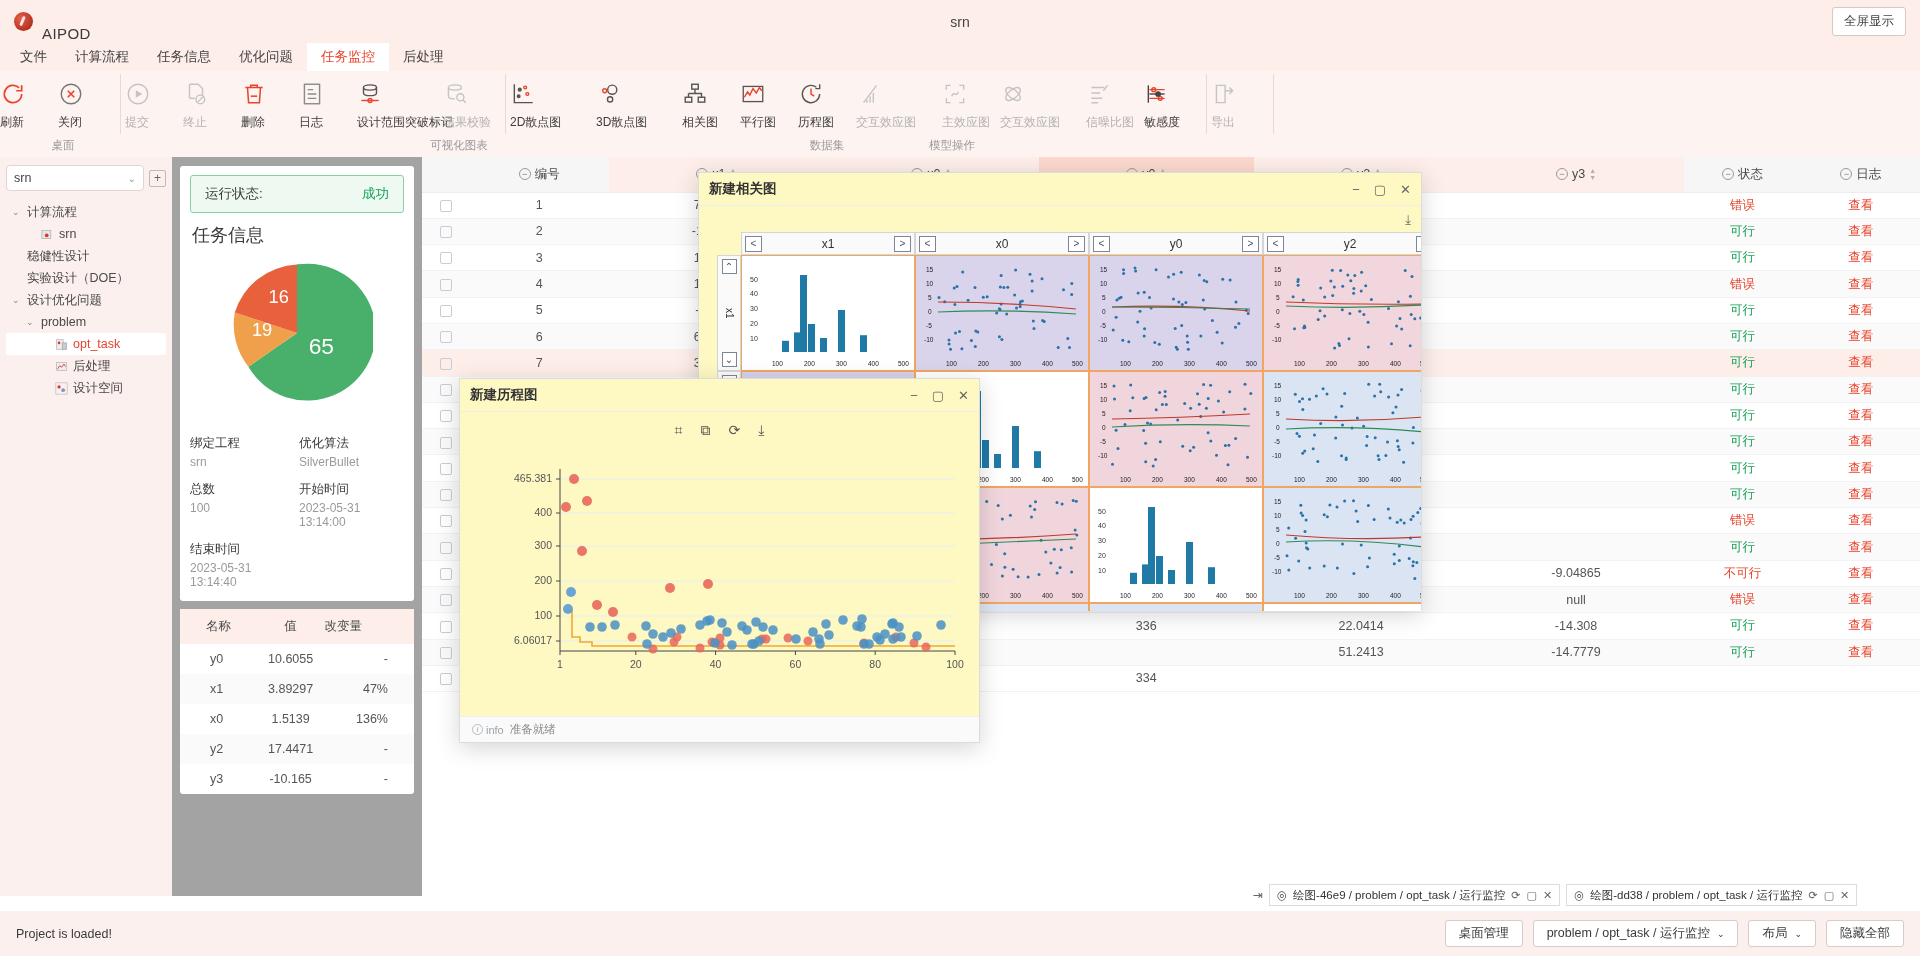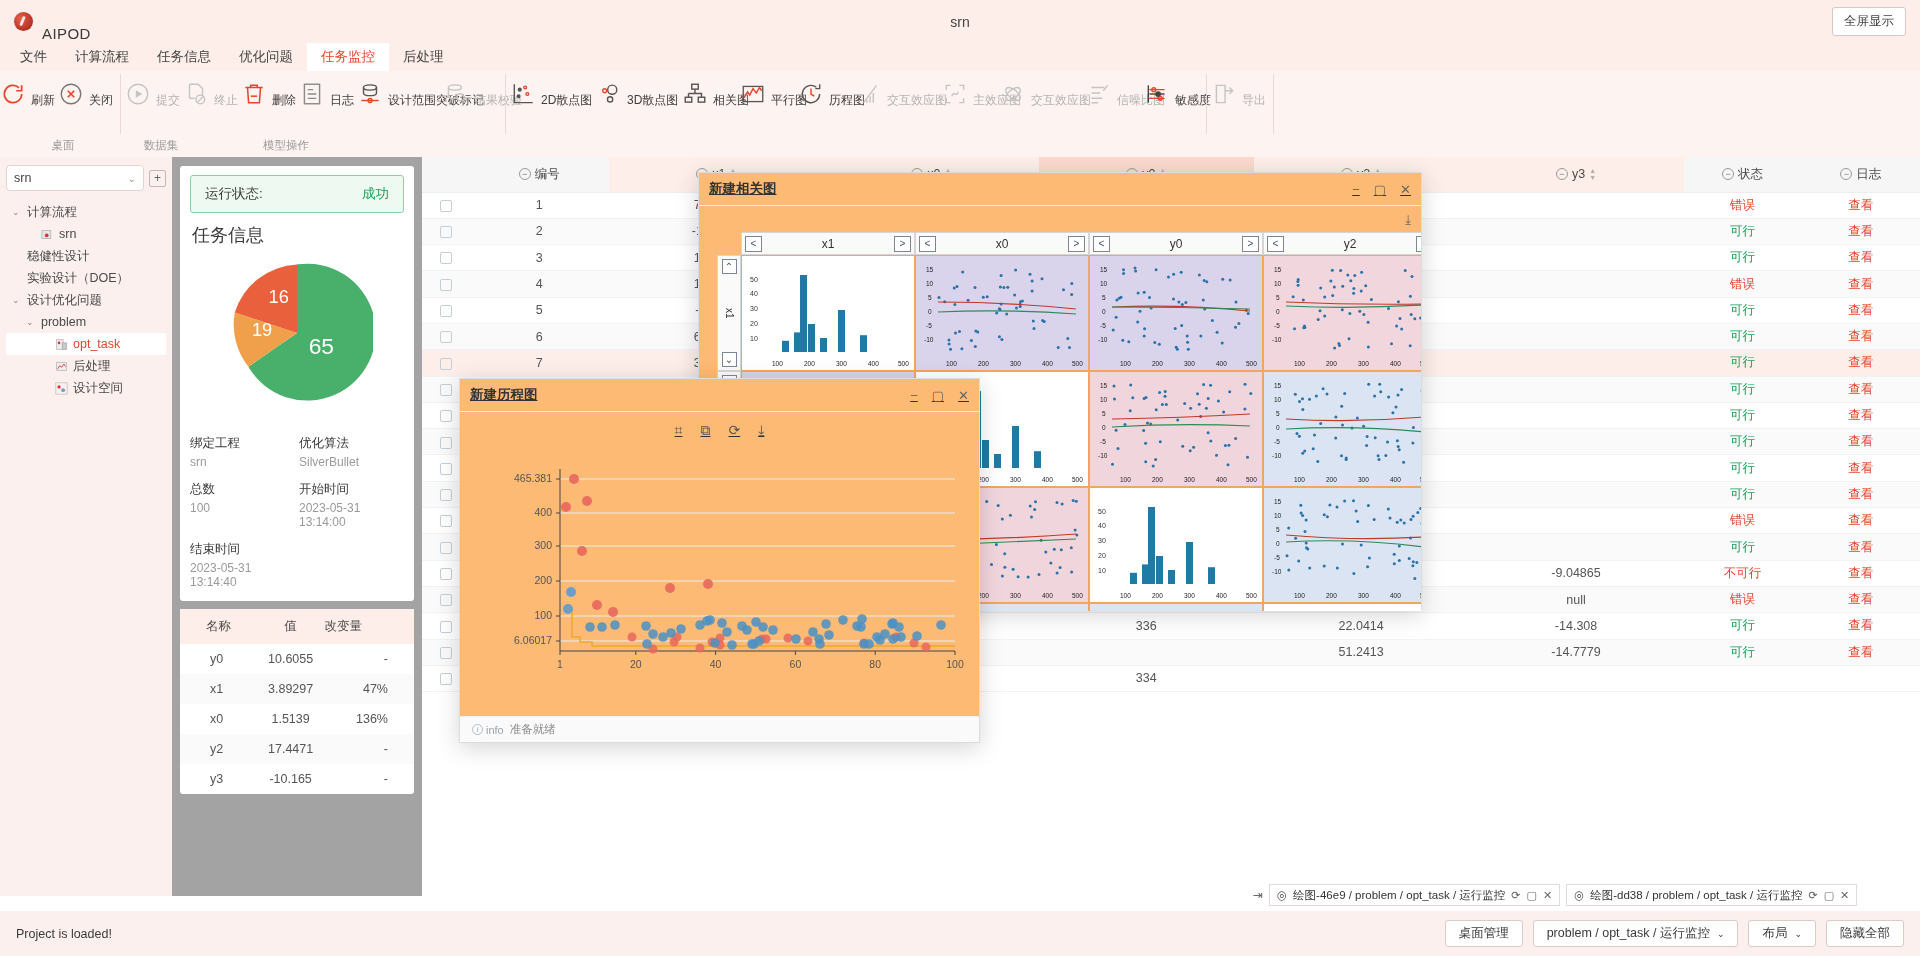--- a/index.html
+++ b/index.html
@@ -43,21 +43,21 @@
   .menu-item.active{background:#fff;color:#e8432c;}
 
   
   .ribbon{
     height:86px;background:#fdf3f0;display:flex;align-items:flex-start;
     position:relative;
   }
   .rib-group{display:flex;height:66px;align-items:flex-start;padding-top:2px;}
   .rib-sep{width:1px;background:#ecd9d4;height:60px;align-self:flex-start;margin:3px 4px 0 4px;}
   .rib-btn{
-    width:58px;display:flex;flex-direction:row;align-items:flex-end;gap:5px;
+    width:58px;display:flex;flex-direction:column;align-items:flex-start;gap:5px;
     padding-top:6px;cursor:pointer;
   }
   .rib-btn.wide{width:86px;}
   .rib-btn .glyph{height:30px;display:flex;align-items:center;justify-content:center;}
   .rib-btn .lbl{font-size:12px;color:#555;white-space:nowrap;}
   .rib-btn.dim .lbl{color:#b3b3b3;}
   .rib-btn.accent .lbl{color:#3d3d3d;}
   .rib-footer{
     position:absolute;bottom:0;left:0;right:0;height:19px;display:flex;font-size:11.5px;color:#9a9a9a;
   }
@@ -138,23 +138,22 @@
     cursor:pointer;vertical-align:middle;
   }
   td.num{text-align:center;}
   .badge-ok{color:#18a058;}
   .badge-err{color:#e8432c;}
   .badge-bad{color:#e8432c;}
   .link{color:#e8432c;cursor:pointer;}
 
   
   .fwin{
-    position:absolute;background:#fdba74;border:1px solid #dcdcdc;
+    position:absolute;background:#fef9c3;border:1px solid #dcdcdc;
     box-shadow:0 5px 22px rgba(0,0,0,.17);
-    text-decoration:underline;
   }
   .fwin-head{
     height:33px;display:flex;align-items:center;padding:0 10px;border-bottom:1px solid #ededed;
   }
   .fwin-title{font-size:13.5px;font-weight:bold;color:#333;}
   .fwin-ctrls{margin-left:auto;display:flex;gap:14px;align-items:center;color:#666;}
   .fwin-ctrls span{cursor:pointer;font-size:13px;line-height:1;}
 
   #corrwin{left:698px;top:172px;width:724px;height:438px;}
   #histwin{left:459px;top:378px;width:521px;height:365px;}
@@ -444,20 +443,21 @@
                 <path d="M13 9h7M17 6l3 3-3 3"></path>
               </svg>
             </div>
             <div class="lbl">导出</div>
           </div>
         </div>
         <div class="rib-sep"></div>
       </div>
     <div class="rib-footer" id="rib-footer">
         <span style="width: 126px;">桌面</span>
+        <span style="width: 666px;">可视化图表</span>
         <span style="width: 70px;">数据集</span>
         <span style="width: 180px;">模型操作</span>
       </div>
   </div>
 
   <div class="body-row">
 
     <div class="tree-panel">
       <div class="tree-top">
         <div class="tree-select">

